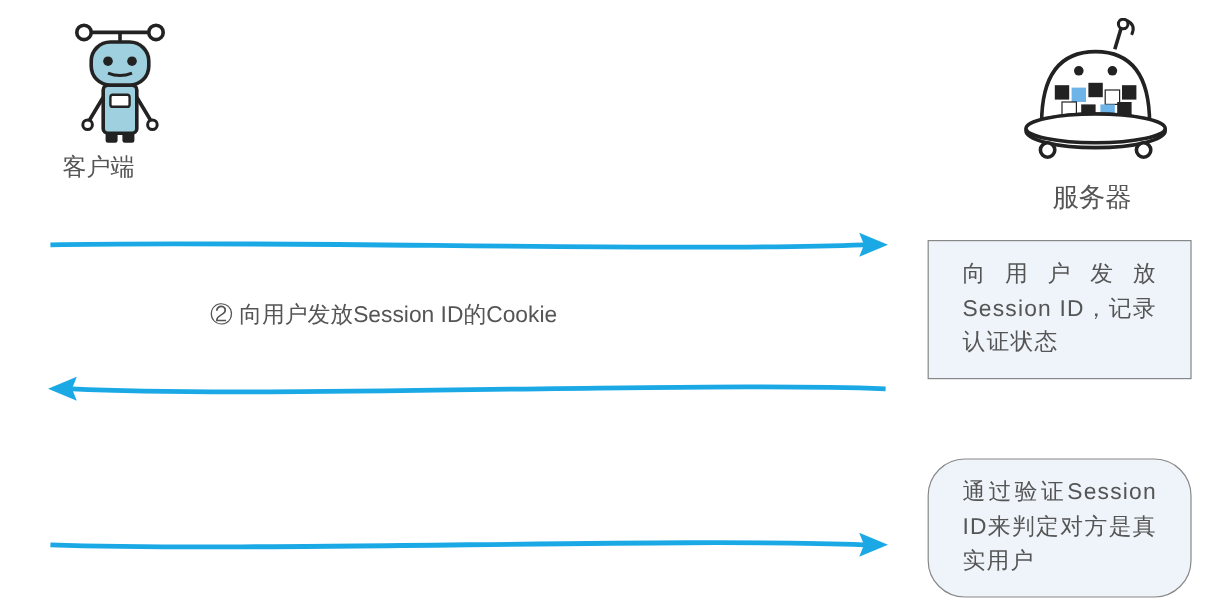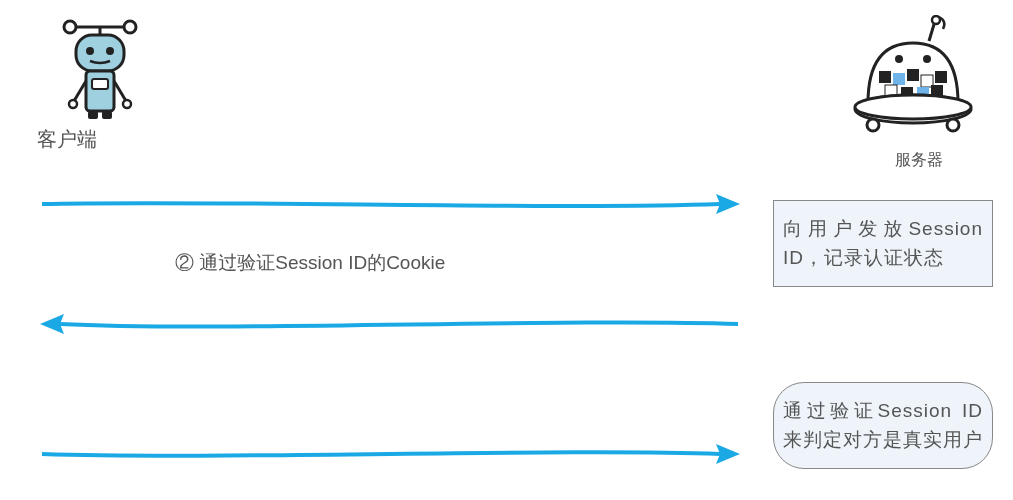--- a/index.html
+++ b/index.html
@@ -1,31 +1,31 @@
 <!DOCTYPE html>
 <html><head>
 <meta charset="utf-8">
 <style>
 * { margin: 0; padding: 0; box-sizing: border-box; }
 body { font-family: "Microsoft YaHei", Arial, sans-serif; background: #fff; width: 1013px; height: 500px; position: relative; }
 .stage { position: relative; width: 100%; height: 100%; }
 .client { position: absolute; left: 40px; top: 5px; width: 120px; }
 .server { position: absolute; right: 30px; top: 15px; width: 140px; }
-.client-label { position: absolute; left: 37px; top: 126px; font-size: 20px; color: #555; }
-.server-label { position: absolute; right: 70px; top: 150px; font-size: 16px; color: #555; }
+.client-label { position: absolute; left: 52px; top: 126px; font-size: 20px; color: #555; }
+.server-label { position: absolute; right: 70px; top: 150px; font-size: 22px; color: #555; }
 .arrow-line { stroke: #1ba9e6; stroke-width: 4; fill: none; }
 .arrow-head { fill: #1ba9e6; }
 .msg-label { color: #555; font-size: 19px; line-height: 1.6; }
 .msg1 { position: absolute; left: 72px; top: 160px; }
 .svg1 { position: absolute; left: 40px; top: 190px; }
 .msg2 { position: absolute; left: 175px; top: 248px; }
 .svg2 { position: absolute; left: 40px; top: 310px; }
 .msg3 { position: absolute; left: 100px; top: 380px; }
 .svg3 { position: absolute; left: 40px; top: 440px; }
-.box { position: absolute; right: 20px; width: 220px; background: #eef4fa; border: 1px solid #888; padding: 14px 9px; font-size: 19px; color: #555; line-height: 1.5; letter-spacing: 1px; text-align: justify; text-justify: inter-character; }
+.box { position: absolute; right: 20px; width: 220px; background: #eef4fa; border: 1px solid #888; padding: 14px 28px; font-size: 19px; color: #555; line-height: 1.5; letter-spacing: 1px; text-align: justify; text-justify: inter-character; }
 .box1 { top: 200px; }
 .box2 { top: 382px; border-radius: 31px; }
 </style>
 </head>
 <body>
 
 <div class="stage">
 
   <div class="client">
     <svg width="120" height="120" viewBox="0 0 120 120">
@@ -86,21 +86,21 @@
   <div class="server-label">服务器</div>
 
   <svg class="svg1" width="700" height="30">
     <path class="arrow-line" d="M2 14 C 180 10, 520 20, 680 14"></path>
     <polygon class="arrow-head" points="700,14 676,4 680,14 676,24"></polygon>
   </svg>
 
   <div class="box box1">向用户发放Session ID，记录认证状态</div>
 
   <div class="msg-label msg2">
-    <div>② 通过验证Session ID的Cookie</div>
+    <div>② 向用户发放Session ID的Cookie</div>
   </div>
   <svg class="svg2" width="700" height="30">
     <path class="arrow-line" d="M698 14 C 520 8, 180 22, 20 14"></path>
     <polygon class="arrow-head" points="0,14 24,4 20,14 24,24"></polygon>
   </svg>
 
   <div class="msg-label msg3">
   </div>
   <svg class="svg3" width="700" height="30">
     <path class="arrow-line" d="M2 14 C 180 20, 520 8, 680 14"></path>

